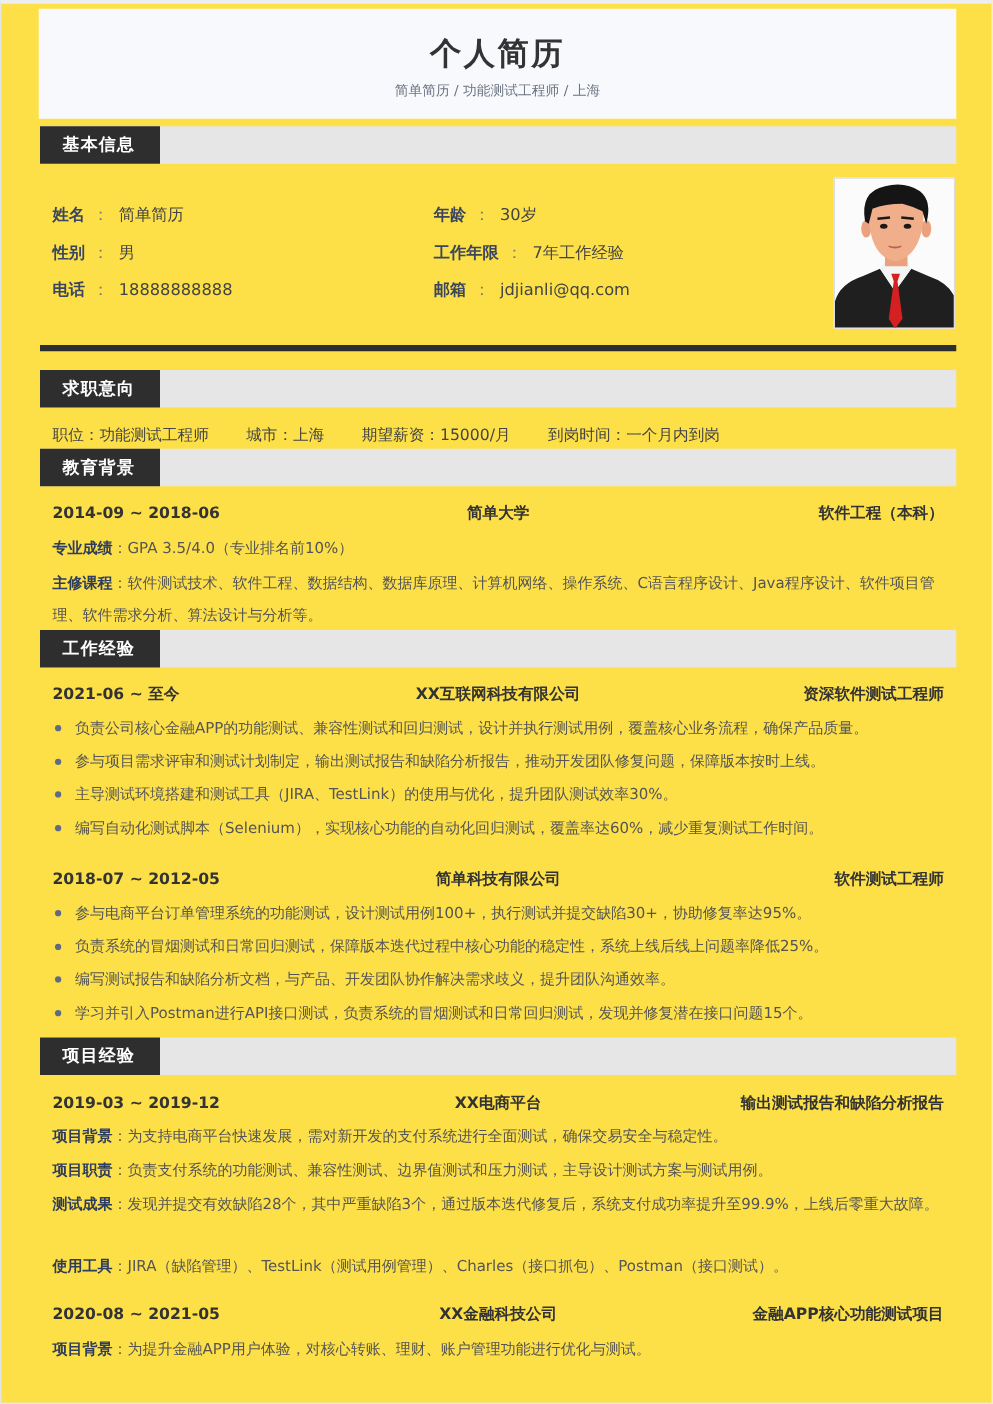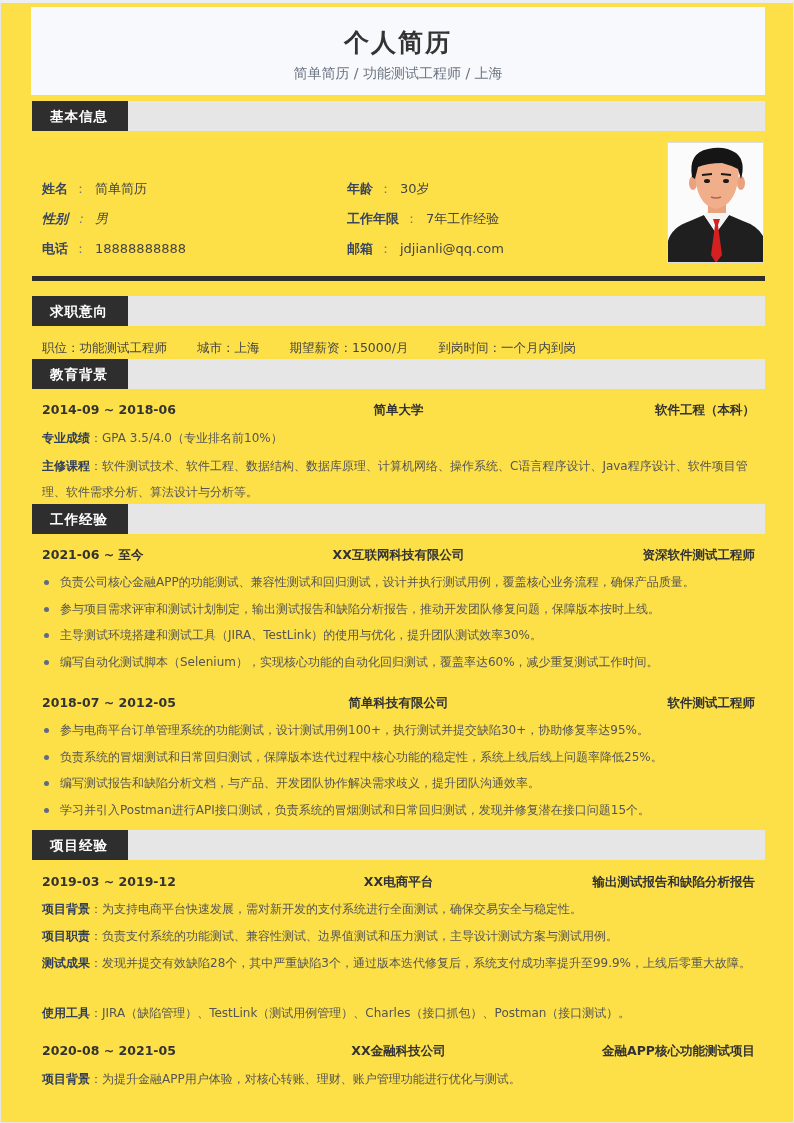--- a/index.html
+++ b/index.html
@@ -1,27 +1,27 @@
 <!DOCTYPE html>
 <html><head>
 <meta charset="utf-8">
 <style>
   * { box-sizing: border-box; margin: 0; padding: 0; }
   html, body { width: 794px; height: 1123px; overflow: hidden; background: #ffffff; }
   body { font-family: "DejaVu Sans", "Liberation Sans", sans-serif; color: #333; position: relative; }
   .page { position: absolute; left: 0; top: 0; width: 794px; height: 1123px; border: 1px solid #e6e6e6; border-top: 3px solid #eceef2; background: #fde047; overflow: hidden; }
   .header { position: absolute; left: 30px; top: 4px; width: 734px; height: 88px; background: #f8f9fc; text-align: center; }
   .title { font-size: 25px; font-weight: bold; color: #333; margin-top: 20px; letter-spacing: 2px; line-height: 32px; }
-  .subtitle { font-size: 14px; color: #6b7482; margin-top: 6px; }
+  .subtitle { font-size: 11px; color: #6b7482; margin-top: 6px; }
 
   .sec { position: absolute; left: 31px; width: 733px; height: 30px; background: #e6e6e6; }
   .sec-label { display: inline-block; width: 96px; height: 30px; line-height: 30px; background: #2e2e2e; color: #fff; font-size: 13.5px; font-weight: bold; padding-left: 18px; letter-spacing: 1px; }
 
   .kv { position: absolute; font-size: 13px; line-height: 20px; }
-  .kv .k { color: #3a4660; font-weight: bold; display: inline-block; margin-top: 16px; }
+  .kv .k { color: #3a4660; font-weight: bold; display: inline-block; }
   .kv .colon { color: #777; display: inline-block; margin: 0 8px 0 6px; }
   .kv .v { color: #444; }
 
   .photo { position: absolute; left: 666px; top: 139px; width: 97px; height: 121px; border: 1px solid #ddd; background: #fbfbfb; overflow: hidden; }
   .divider { position: absolute; left: 31px; top: 273px; width: 733px; height: 5px; background: #2e2e2e; }
 
   .intent { position: absolute; left: 41px; top: 336px; font-size: 12.5px; color: #444; line-height: 18px; }
   .intent span { margin-right: 26px; }
 
   .row3 { position: absolute; left: 41px; width: 713px; height: 20px; font-size: 12.5px; font-weight: bold; color: #333; }
@@ -46,21 +46,21 @@
     <div class="subtitle">简单简历 / 功能测试工程师 / 上海</div>
   </div>
 
   <div class="sec" style="top:98px;">
     <span class="sec-label">基本信息</span>
   </div>
 
   <div class="kv" style="left:41px; top:160px;">
     <span class="k">姓名</span><span class="colon">：</span><span class="v">简单简历</span>
   </div>
-  <div class="kv" style="left:41px; top:190px;font-style:italic;">
+  <div class="kv" style="left:41px; top:190px;">
     <span class="k">性别</span><span class="colon">：</span><span class="v">男</span>
   </div>
   <div class="kv" style="left:41px; top:220px;">
     <span class="k">电话</span><span class="colon">：</span><span class="v">18888888888</span>
   </div>
   <div class="kv" style="left:346px; top:160px;">
     <span class="k">年龄</span><span class="colon">：</span><span class="v">30岁</span>
   </div>
   <div class="kv" style="left:346px; top:190px;">
     <span class="k">工作年限</span><span class="colon">：</span><span class="v">7年工作经验</span>

